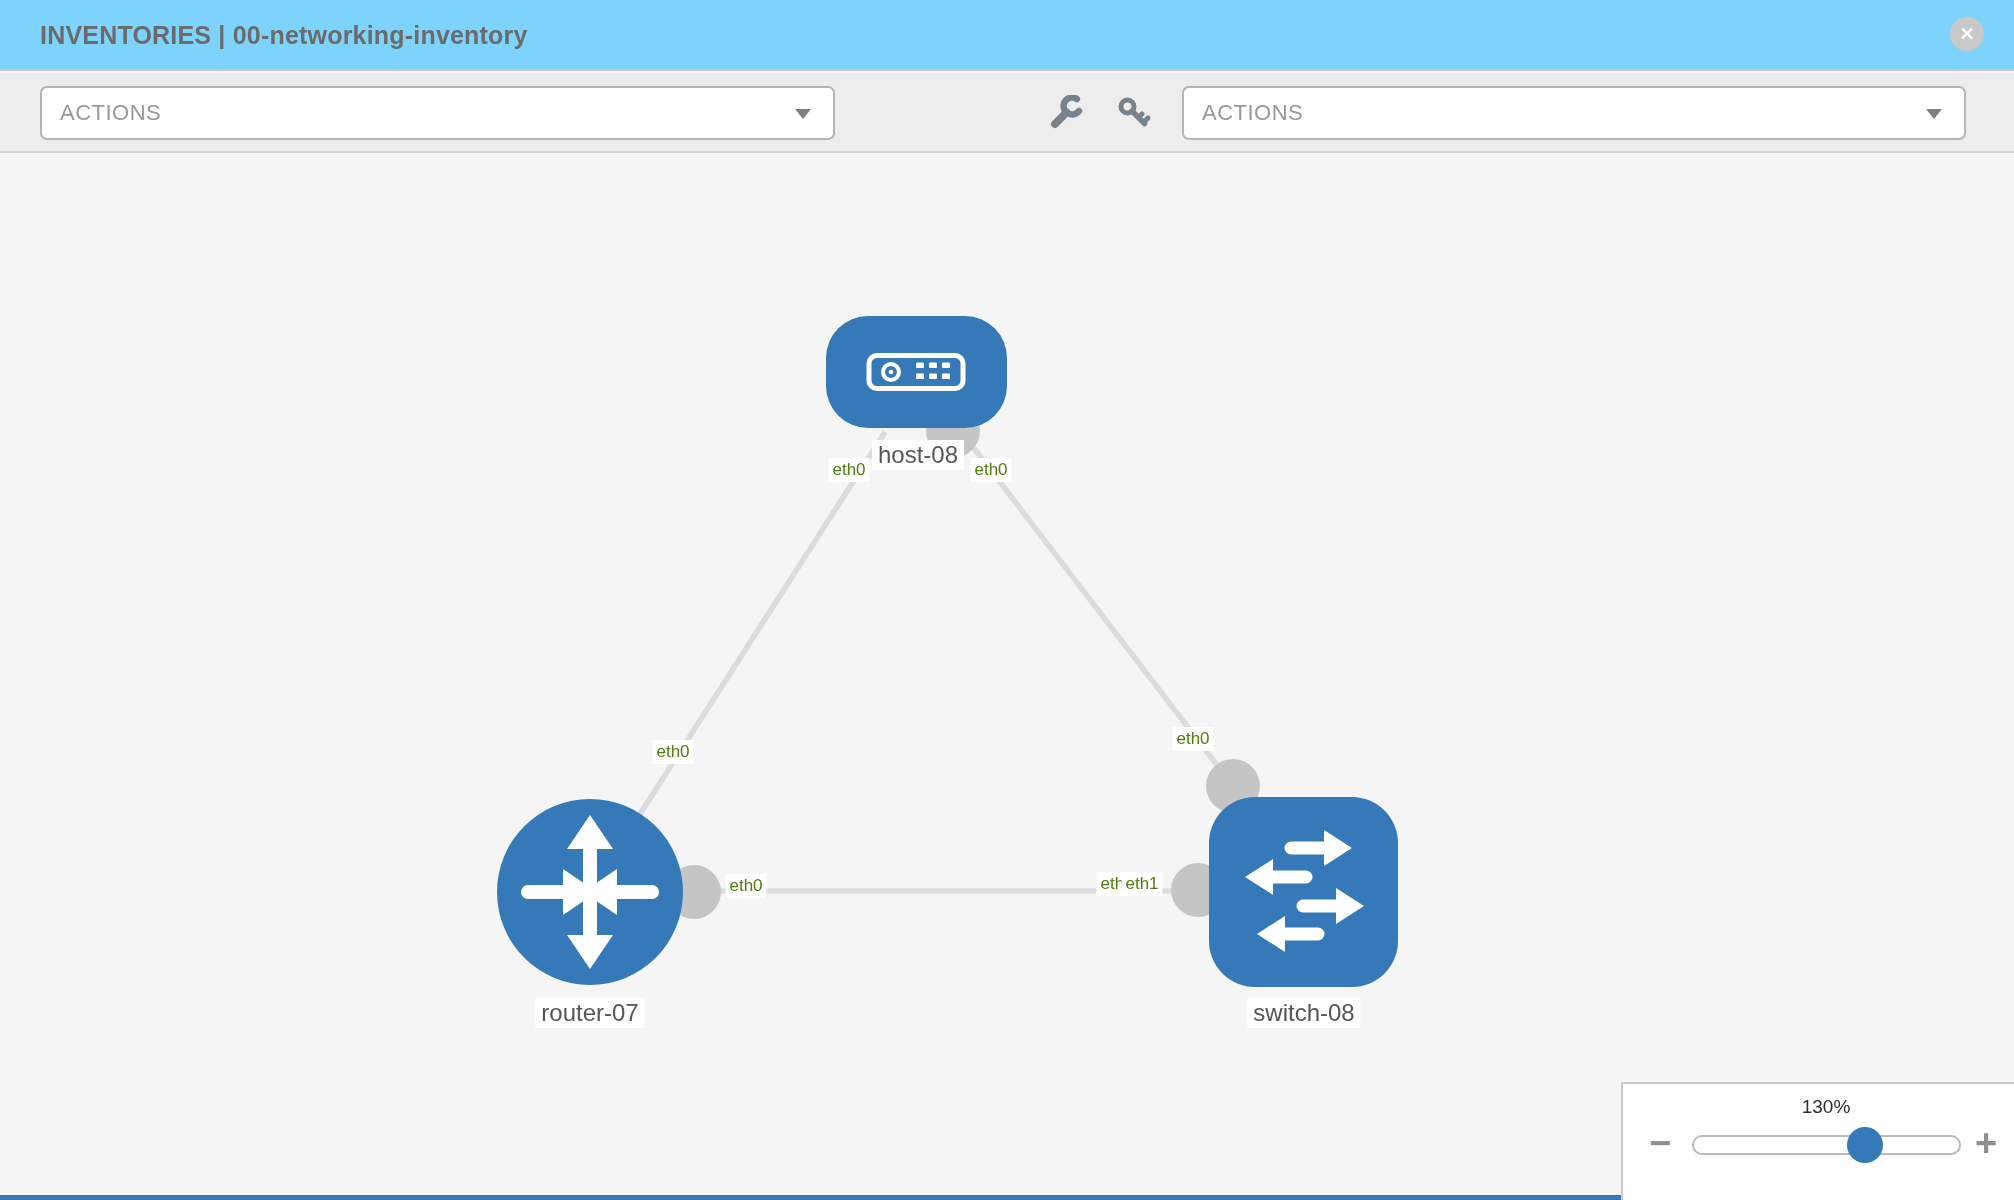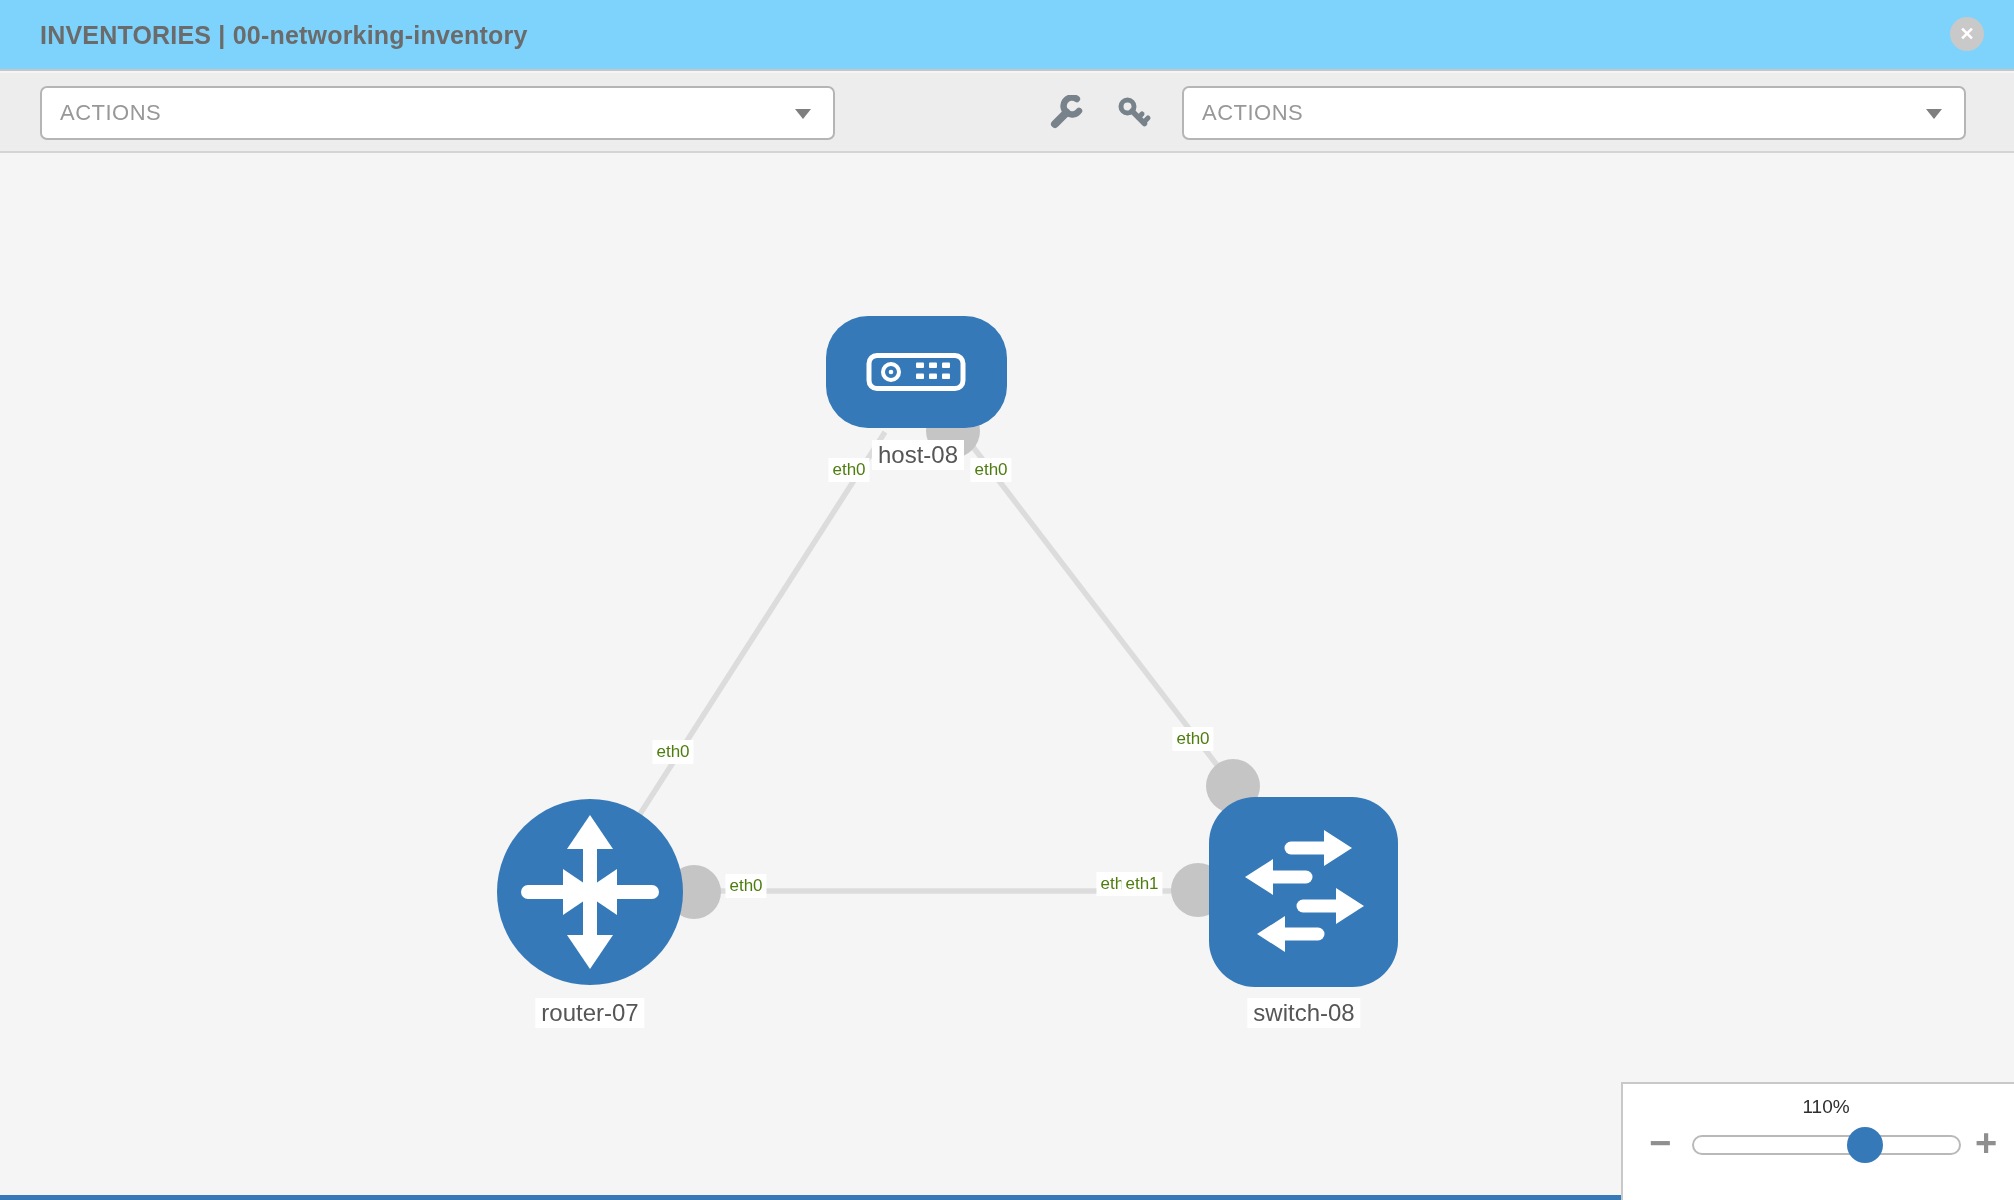--- a/index.html
+++ b/index.html
@@ -197,21 +197,21 @@
 <span class="chip" id="chip-eth-hs-host">eth0</span>
 <span class="chip" id="chip-eth-hr-mid">eth0</span>
 <span class="chip" id="chip-eth-hs-mid">eth0</span>
 <span class="chip" id="chip-eth-rs-router">eth0</span>
 <span class="chip" id="chip-eth-rs-back">eth0</span>
 <span class="chip" id="chip-eth-rs-switch">eth1</span>
 <span class="chip node-label" id="chip-router">router-07</span>
 <span class="chip node-label" id="chip-switch">switch-08</span>
 
 <div class="zoom-panel">
-  <div class="zoom-value">110%</div>
+  <div class="zoom-value">130%</div>
   <span class="zoom-minus">−</span>
   <div class="slider-track">
     <div class="slider-knob"></div>
   </div>
   <span class="zoom-plus">+</span>
 </div>
 
 <div class="bottom-strip"></div>
 
 </body></html>

